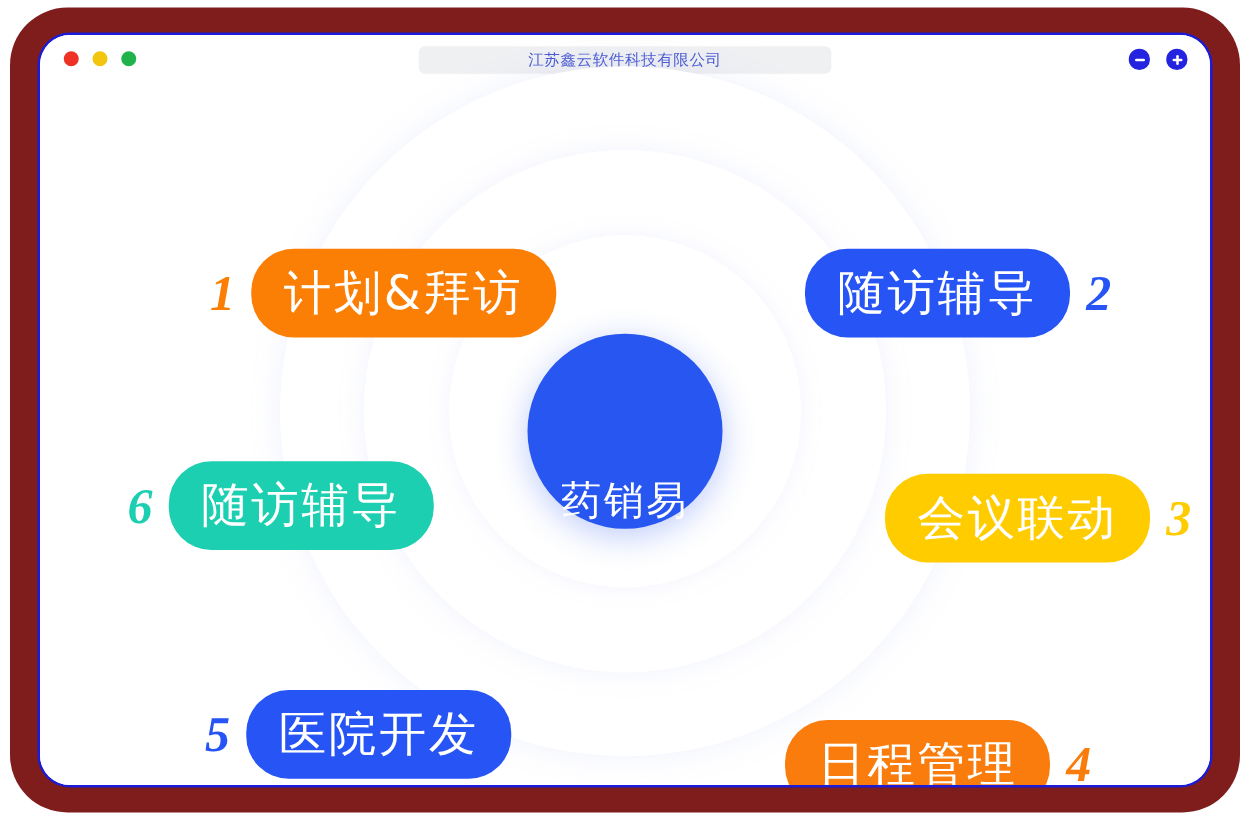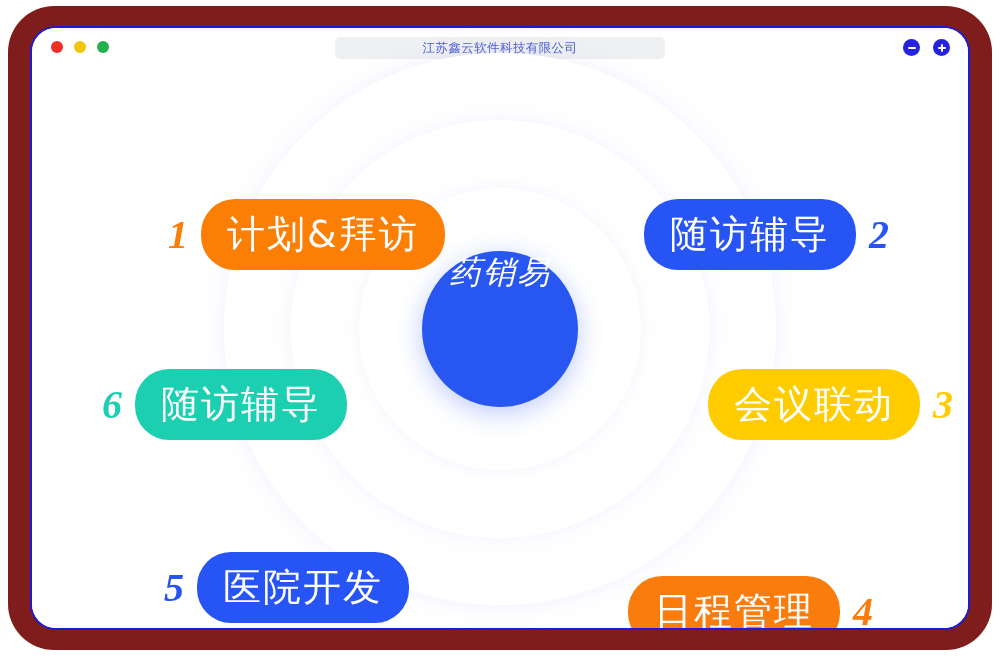--- a/index.html
+++ b/index.html
@@ -83,25 +83,24 @@
     box-shadow:0 0 0 22px #ffffff, 0 0 26px 10px rgba(146,158,238,.36);
   }
   #ring-veil{
     position:absolute;left:50%;top:50%;transform:translate(-50%,-50%);
     width:560px;height:560px;border-radius:50%;
     background:radial-gradient(circle, rgba(255,255,255,0) 54%, rgba(255,255,255,.0) 70%, #fff 86%);
     pointer-events:none;
   }
 
   #core{
-    position:absolute;left:50%;top:262px;transform:translate(-50%,-50%);
+    position:absolute;left:50%;top:278px;transform:translate(-50%,-50%);
     width:156px;height:156px;border-radius:50%;background:#2756f0;
-    display:flex;align-items:flex-start;justify-content:center;
+    display:flex;align-items:flex-end;justify-content:center;
     box-shadow:0 6px 26px rgba(39,86,240,.30);
-    font-style:italic;
   }
   #core-label{
     color:#ffffff;font-size:32px;letter-spacing:2px;
     font-family:"DejaVu Sans","Liberation Sans",sans-serif;
   }
 
   
   .node{
     position:absolute;display:flex;align-items:center;gap:13px;
   }
@@ -113,21 +112,21 @@
     border-radius:34px;padding:10px 26px;
     display:flex;align-items:center;justify-content:center;
     color:#ffffff;font-size:38px;letter-spacing:2px;white-space:nowrap;
     font-family:"DejaVu Sans","Liberation Sans",sans-serif;
   }
   .node.right{}
 
   #node-1{left:136px;top:132px;}
   #node-2{left:612px;top:132px;}
   #node-6{left:70px;top:302px;}
-  #node-3{left:676px;top:302px;}
+  #node-3{left:676px;top:312px;}
   #node-5{left:132px;top:485px;}
   #node-4{left:596px;top:509px;}
 </style>
 </head>
 <body>
 
 <div id="device">
   <div id="bezel-inner"></div>
 
   <div id="screen">

